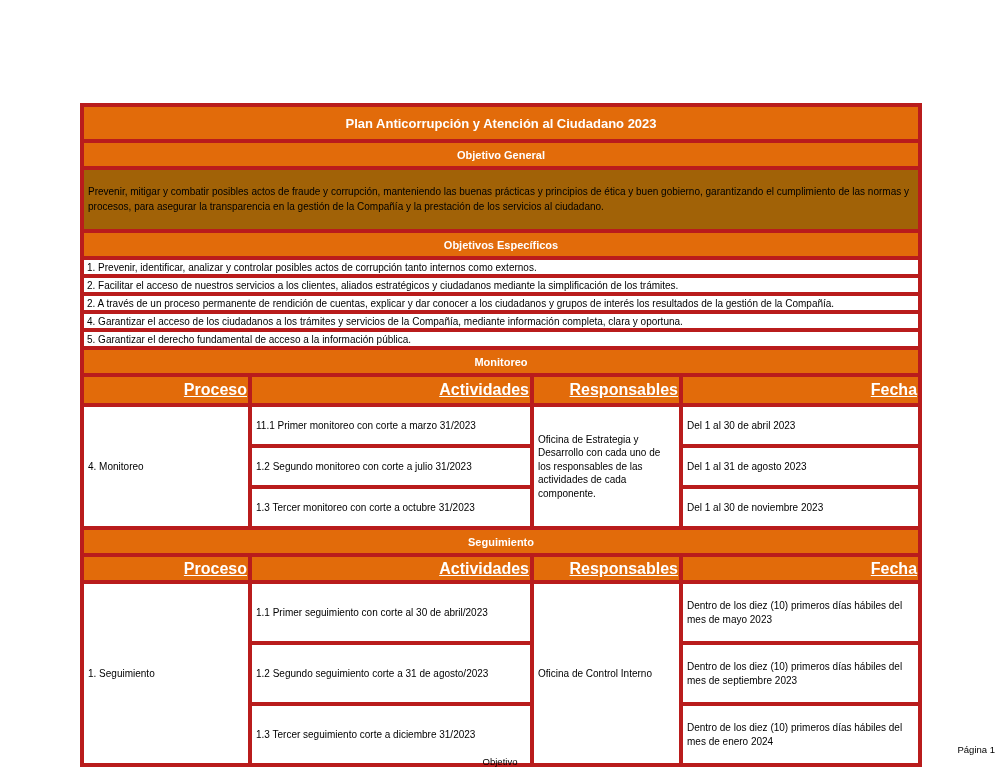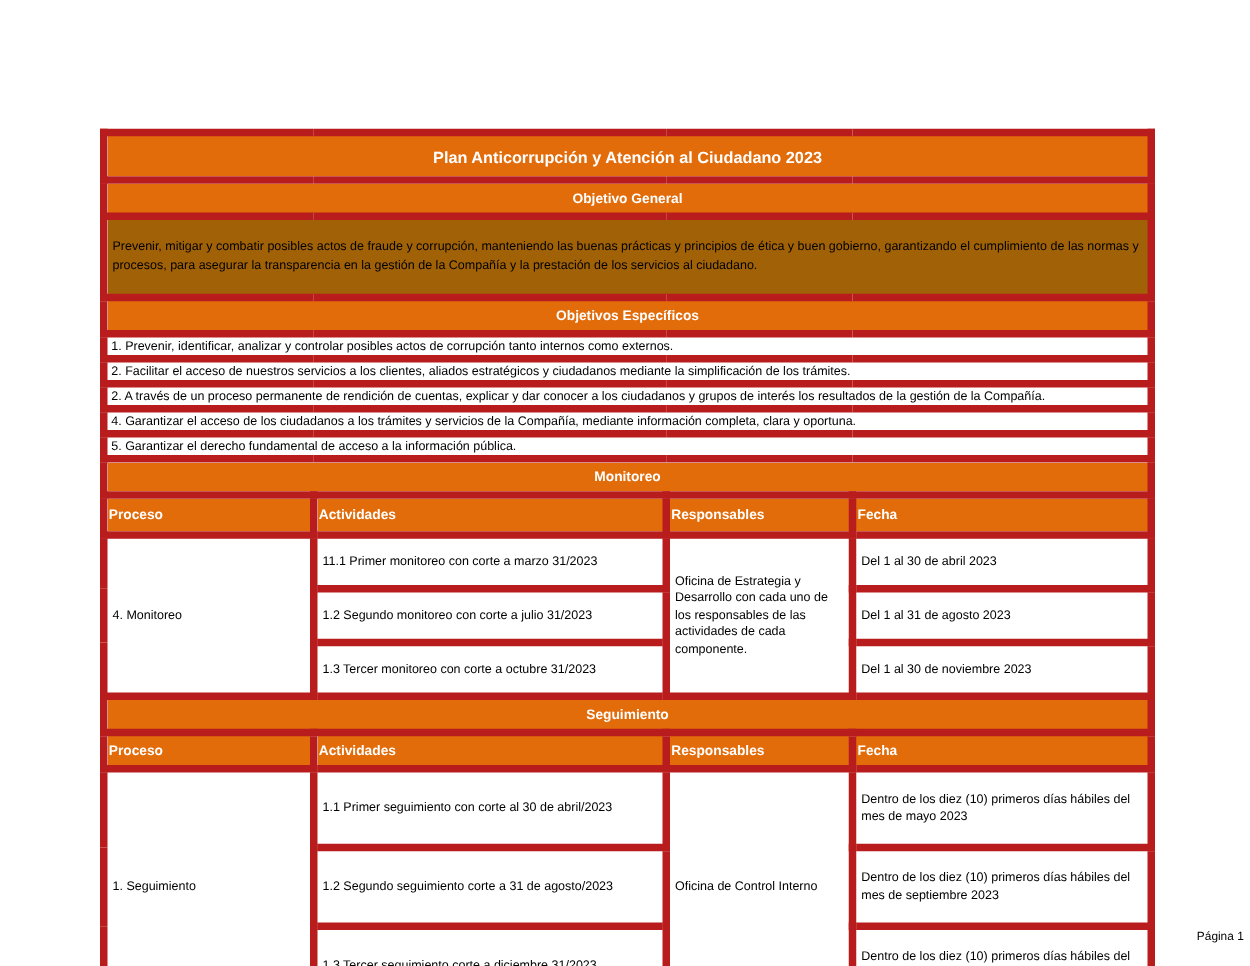--- a/index.html
+++ b/index.html
@@ -18,21 +18,21 @@
   }
   table.doc {
     position: absolute;
     left: 80px;
     top: 103px;
     width: 838px;
     border-collapse: collapse;
     table-layout: fixed;
   }
   table.doc td {
-    border: 6px solid #b91c1c;
+    border: 4px solid #b91c1c;
     overflow: hidden;
   }
   .bar {
     background: #E26B0A;
     color: #ffffff;
     font-weight: bold;
     text-align: center;
     vertical-align: middle;
   }
   .title-bar {
@@ -40,24 +40,25 @@
     font-size: 13px;
   }
   .section-bar {
     height: 21px;
     font-size: 11px;
   }
   .col-head {
     background: #E26B0A;
     color: #ffffff;
     font-weight: bold;
-    text-align: left;
-    vertical-align: middle;
-    font-size: 11px;
+    text-align: right;
+    vertical-align: middle;
+    font-size: 16px;
     height: 24px;
+    text-decoration: underline;
   }
   .col-head-sm {
     height: 21px;
   }
   .para {
     font-size: 10px;
     line-height: 1.45;
     padding: 3px 4px;
     height: 53px;
     vertical-align: middle;
@@ -184,15 +185,16 @@
       <td class="cell">1.2 Segundo seguimiento corte a 31 de agosto/2023</td>
       <td class="cell">Dentro de los diez (10) primeros días hábiles del mes de septiembre 2023</td>
     </tr>
     <tr class="seg-row">
       <td class="cell">1.3 Tercer seguimiento corte a diciembre 31/2023</td>
       <td class="cell">Dentro de los diez (10) primeros días hábiles del mes de enero 2024</td>
     </tr>
   </tbody>
     </table>
 
+  <div class="footer-center">Objetivo</div>
   <div class="footer-right">Página 1</div>
 
 </div>
 
 </body></html>

